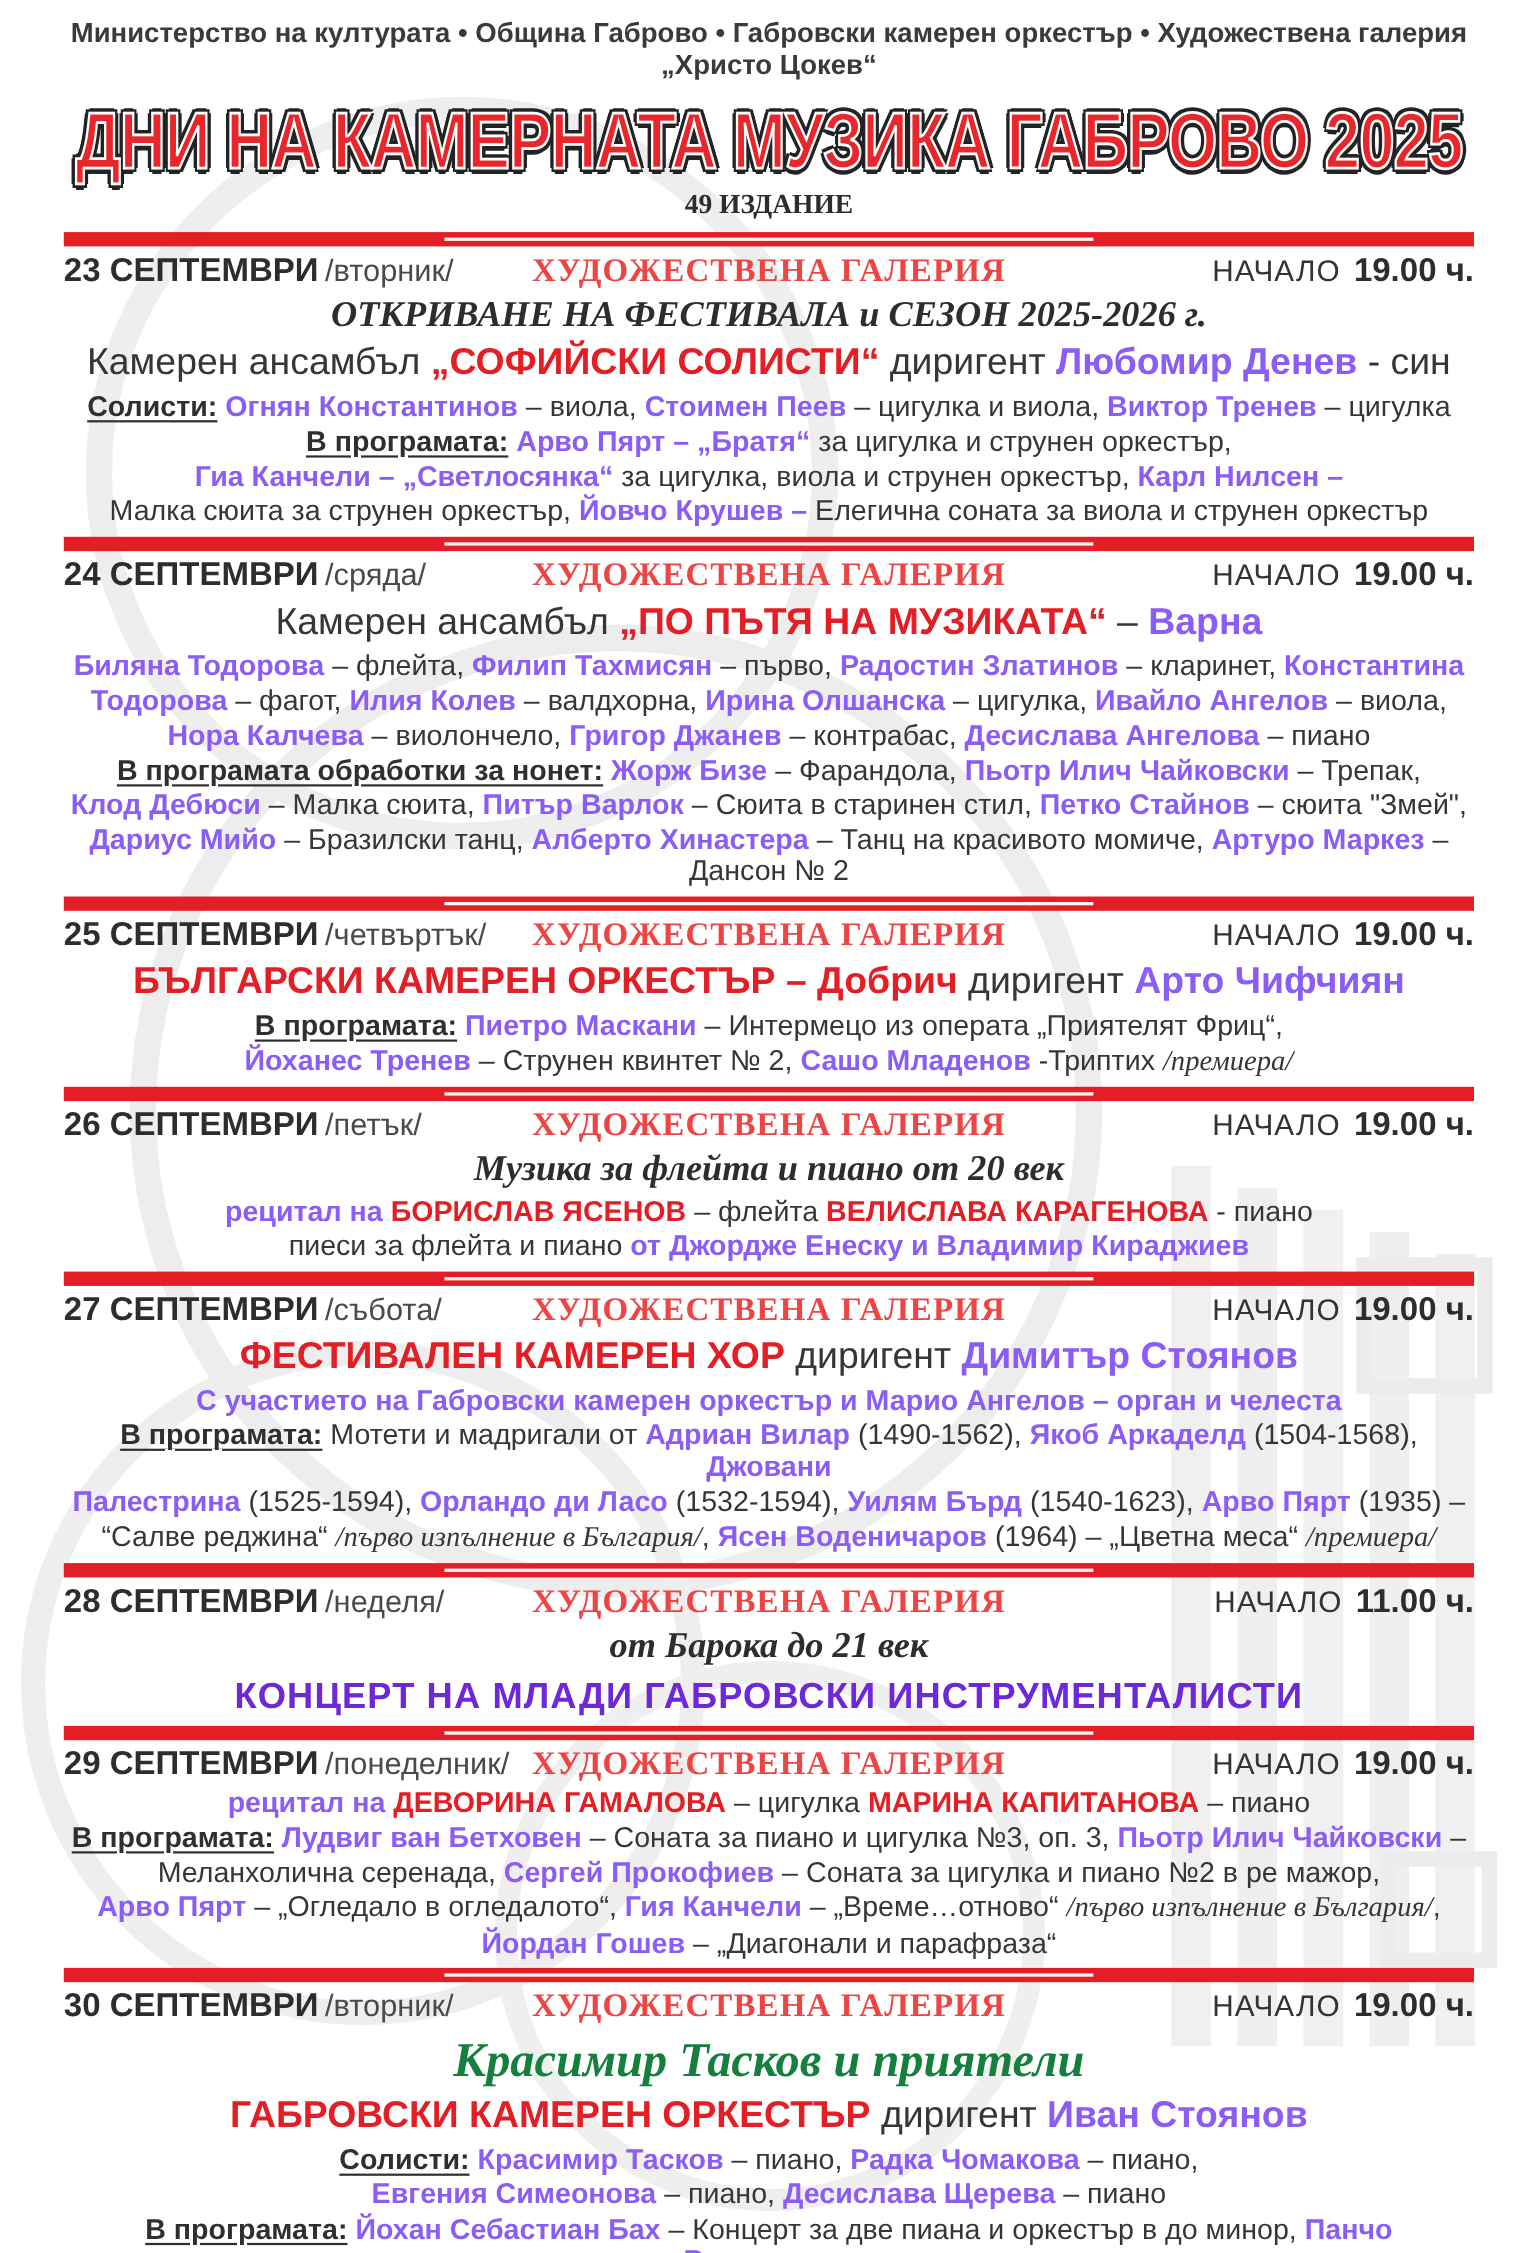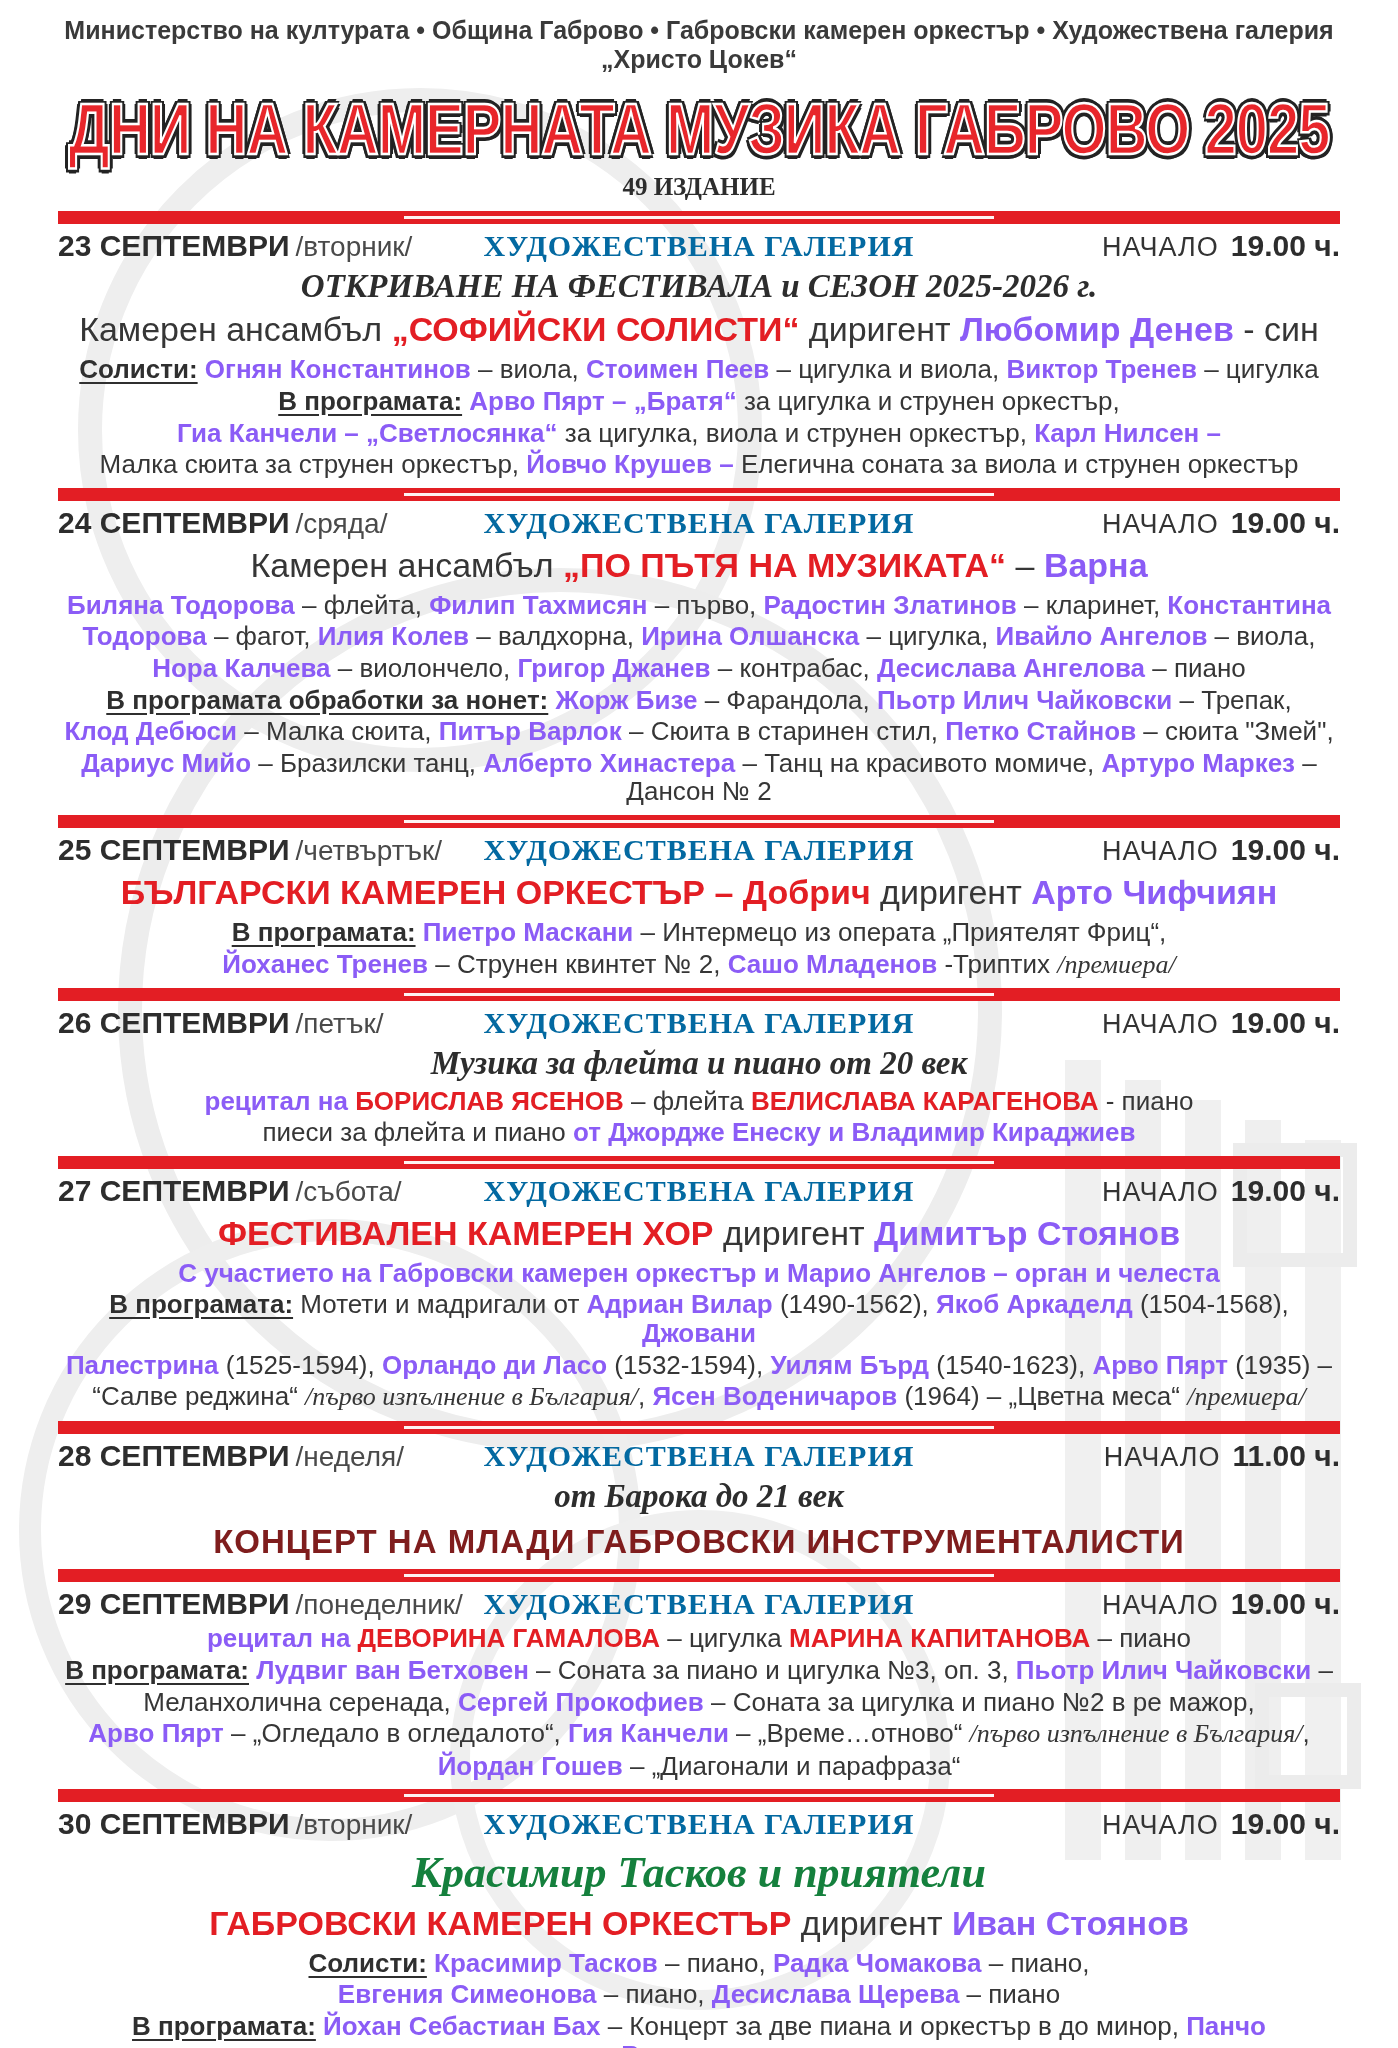--- a/index.html
+++ b/index.html
@@ -17,38 +17,38 @@
   .edition{text-align:center;font-family:"Liberation Serif",serif;font-weight:700;font-size:25px;color:#2d2d2d;margin:0 0 10px;}
 
   .divider{height:13px;background:#e31e24;margin:9px 0 5px;position:relative;}
   .divider::after{content:"";position:absolute;top:5px;left:27%;width:46%;height:3px;background:#ffffff;opacity:.95;}
 
   .ev-head{display:grid;grid-template-columns:1fr auto 1fr;align-items:baseline;margin:4px 0 2px;}
   .ev-left{justify-self:start;white-space:nowrap;}
   .ev-right{justify-self:end;white-space:nowrap;}
   .ev-date{font-weight:700;font-size:30px;color:#2d2d2d;}
   .ev-day{font-weight:400;font-size:28px;color:#4a4a4a;margin-left:6px;}
-  .ev-venue{font-family:"Liberation Serif",serif;font-weight:700;font-size:30px;letter-spacing:1px;color:#0369a1;}
+  .ev-venue{font-family:"Liberation Serif",serif;font-weight:700;font-size:30px;letter-spacing:1px;color:#ef4444;}
   .ev-start{font-weight:400;font-size:27px;color:#333333;letter-spacing:1px;}
   .ev-time{font-weight:700;font-size:30px;color:#2d2d2d;margin-left:12px;}
 
   .ln{text-align:center;font-size:26px;line-height:1.1;margin:3px 0;color:#363636;}
   .sg-n{font-weight:400;color:#363636;}
   .sg-b{font-weight:700;color:#8b5cf6;}
   .sg-r{font-weight:700;color:#e31e24;}
   .sg-u{font-weight:700;color:#2f2f2f;text-decoration:underline;text-underline-offset:4px;}
   .sg-i{font-family:"Liberation Serif",serif;font-style:italic;font-weight:400;color:#363636;}
 
   .ln-big{font-size:34px;line-height:1.15;margin:6px 0;}
   .ln-serif{font-family:"Liberation Serif",serif;font-size:33px;line-height:1.1;margin:5px 0;}
   .ln-serif .sg-n{font-family:inherit;font-style:italic;font-weight:700;color:#2d2d2d;}
   .ln-script{margin:8px 0 4px;}
   .ln-script .sg-n{font-family:"Liberation Serif",serif;font-style:italic;font-weight:700;font-size:44px;color:#15803d;}
   .ln-redcaps{margin:10px 0 6px;}
-  .ln-redcaps .sg-n{font-weight:700;font-size:33px;letter-spacing:1px;color:#7f1d1d;}
+  .ln-redcaps .sg-n{font-weight:700;font-size:33px;letter-spacing:1px;color:#6d28d9;}
 </style>
 </head>
 <body>
 
 <div class="poster">
   <svg class="watermark" viewBox="0 0 1398 2048" xmlns="http://www.w3.org/2000/svg" aria-hidden="true">
     <circle cx="420" cy="430" r="330" fill="none" stroke="#eeeeee" stroke-width="24"></circle>
     <circle cx="560" cy="1010" r="430" fill="none" stroke="#ededed" stroke-width="24"></circle>
     <circle cx="330" cy="1530" r="300" fill="none" stroke="#eeeeee" stroke-width="22"></circle>
     <circle cx="700" cy="1760" r="240" fill="none" stroke="#efefef" stroke-width="20"></circle>

